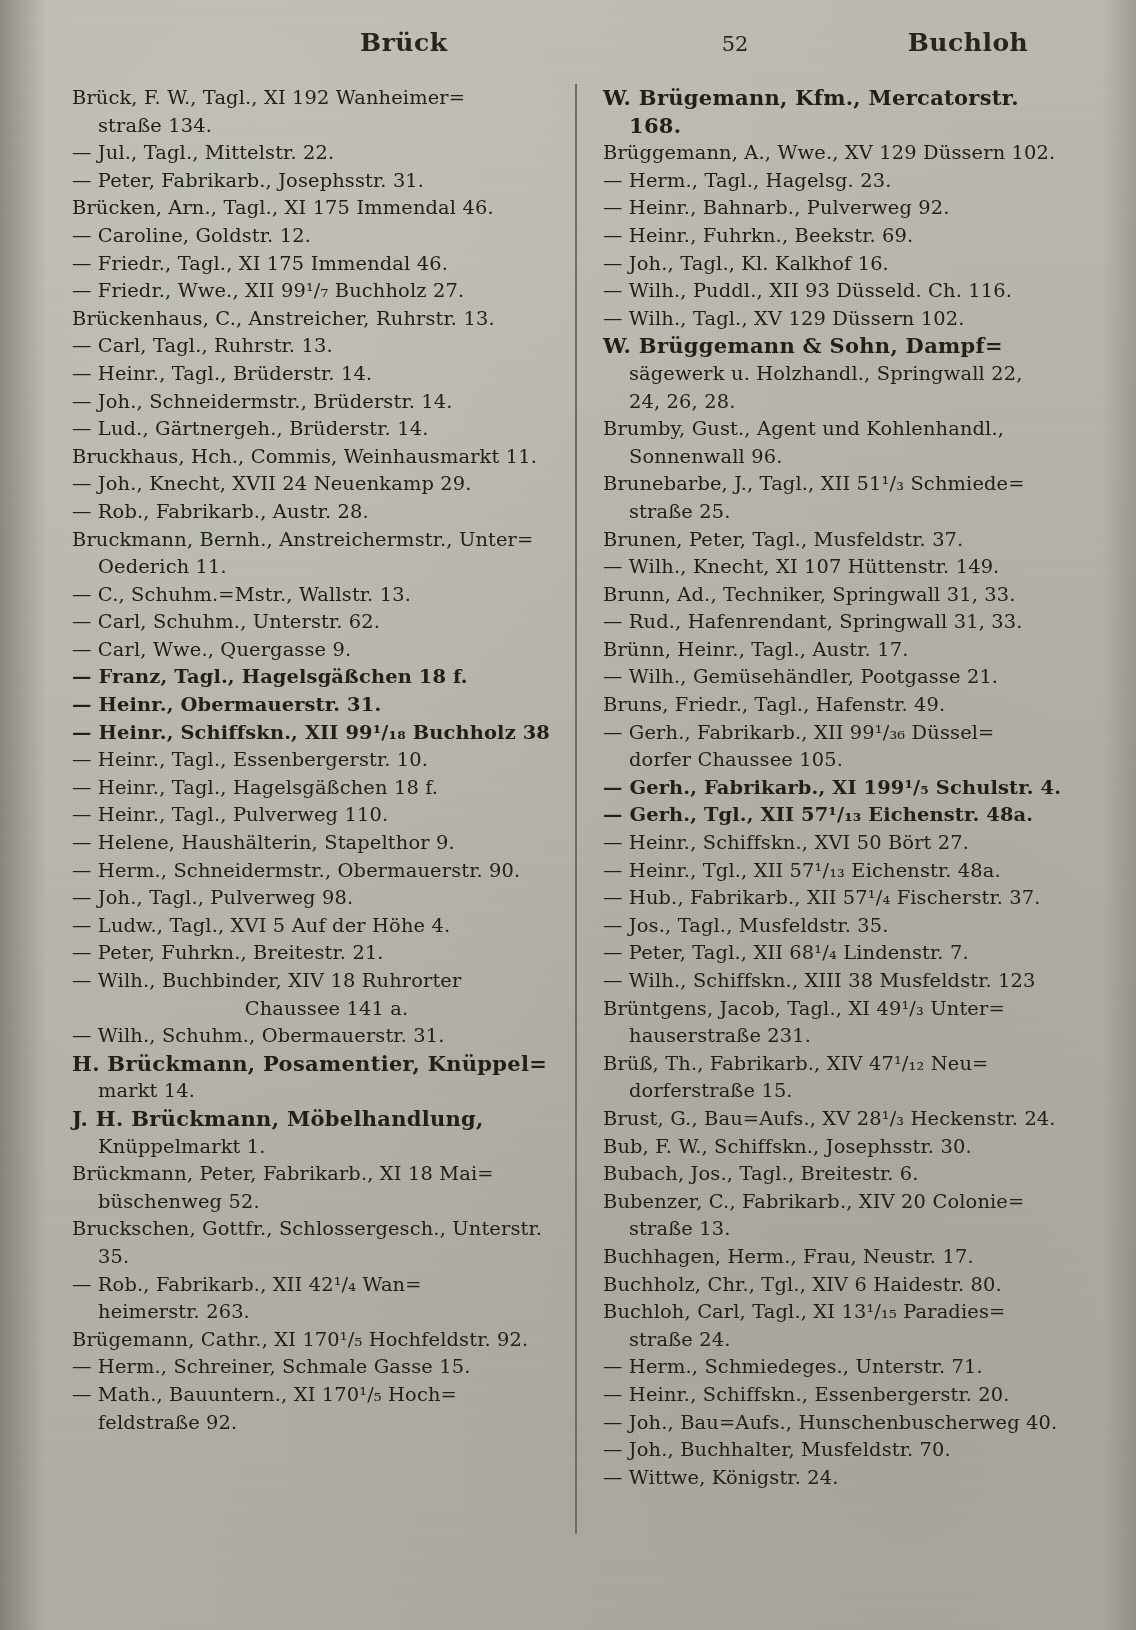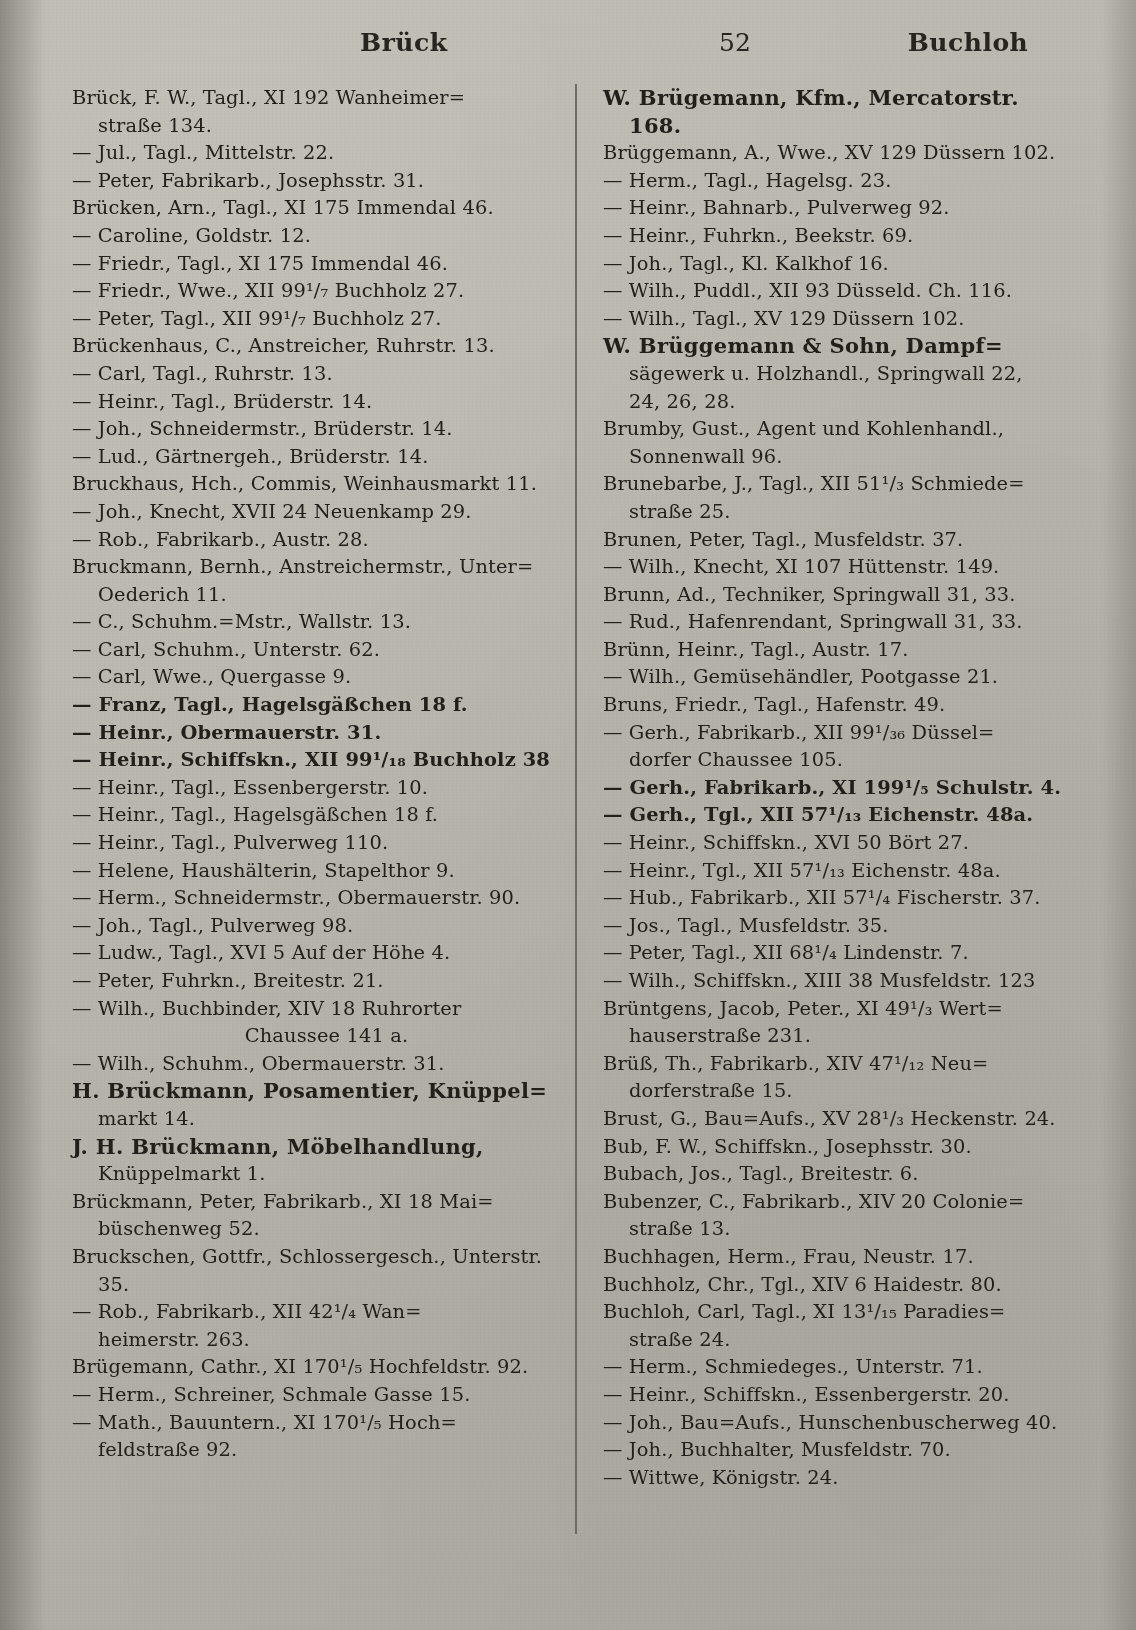--- a/index.html
+++ b/index.html
@@ -55,21 +55,21 @@
     text-align: left;
     padding-left: 280px;
     font-size: 25px;
     font-weight: bold;
     color: #27251f;
     letter-spacing: 0.5px;
   }
   .head-center {
     flex: 0 0 150px;
     text-align: center;
-    font-size: 25px;
+    font-size: 21px;
     color: #27251f;
     font-family: "DejaVu Serif", serif;
   }
   .head-right {
     flex: 1 1 auto;
     text-align: center;
     padding-left: 60px;
     font-size: 25px;
     font-weight: bold;
     color: #27251f;
@@ -140,21 +140,20 @@
   <div class="columns">
     <div class="col left" id="col-left">
         <p class="entry">Brück, F. W., Tagl., XI 192 Wanheimer=</p>
         <p class="entry" style="text-indent: 0px; padding-left: 26px;">straße 134.</p>
         <p class="entry">— Jul., Tagl., Mittelstr. 22.</p>
         <p class="entry">— Peter, Fabrikarb., Josephsstr. 31.</p>
         <p class="entry">Brücken, Arn., Tagl., XI 175 Immendal 46.</p>
         <p class="entry">— Caroline, Goldstr. 12.</p>
         <p class="entry">— Friedr., Tagl., XI 175 Immendal 46.</p>
         <p class="entry">— Friedr., Wwe., XII 99¹/₇ Buchholz 27.</p>
-        <p class="entry">— Peter, Tagl., XII 99¹/₇ Buchholz 27.</p>
         <p class="entry">Brückenhaus, C., Anstreicher, Ruhrstr. 13.</p>
         <p class="entry">— Carl, Tagl., Ruhrstr. 13.</p>
         <p class="entry">— Heinr., Tagl., Brüderstr. 14.</p>
         <p class="entry">— Joh., Schneidermstr., Brüderstr. 14.</p>
         <p class="entry">— Lud., Gärtnergeh., Brüderstr. 14.</p>
         <p class="entry">Bruckhaus, Hch., Commis, Weinhausmarkt 11.</p>
         <p class="entry">— Joh., Knecht, XVII 24 Neuenkamp 29.</p>
         <p class="entry">— Rob., Fabrikarb., Austr. 28.</p>
         <p class="entry">Bruckmann, Bernh., Anstreichermstr., Unter=</p>
         <p class="entry" style="text-indent: 0px; padding-left: 26px;">Oederich 11.</p>
@@ -215,21 +214,21 @@
         <p class="entry">— Gerh., Fabrikarb., XII 99¹/₃₆ Düssel=</p>
         <p class="entry" style="text-indent: 0px; padding-left: 26px;">dorfer Chaussee 105.</p>
         <p class="entry bold">— Gerh., Fabrikarb., XI 199¹/₅ Schulstr. 4.</p>
         <p class="entry bold">— Gerh., Tgl., XII 57¹/₁₃ Eichenstr. 48a.</p>
         <p class="entry">— Heinr., Schiffskn., XVI 50 Bört 27.</p>
         <p class="entry">— Heinr., Tgl., XII 57¹/₁₃ Eichenstr. 48a.</p>
         <p class="entry">— Hub., Fabrikarb., XII 57¹/₄ Fischerstr. 37.</p>
         <p class="entry">— Jos., Tagl., Musfeldstr. 35.</p>
         <p class="entry">— Peter, Tagl., XII 68¹/₄ Lindenstr. 7.</p>
         <p class="entry">— Wilh., Schiffskn., XIII 38 Musfeldstr. 123</p>
-        <p class="entry">Brüntgens, Jacob, Peter., XI 49¹/₃ Wert=</p>
+        <p class="entry">Brüntgens, Jacob, Tagl., XI 49¹/₃ Unter=</p>
         <p class="entry" style="text-indent: 0px; padding-left: 26px;">hauserstraße 231.</p>
         <p class="entry">Brüß, Th., Fabrikarb., XIV 47¹/₁₂ Neu=</p>
         <p class="entry" style="text-indent: 0px; padding-left: 26px;">dorferstraße 15.</p>
         <p class="entry">Brust, G., Bau=Aufs., XV 28¹/₃ Heckenstr. 24.</p>
         <p class="entry">Bub, F. W., Schiffskn., Josephsstr. 30.</p>
         <p class="entry">Bubach, Jos., Tagl., Breitestr. 6.</p>
         <p class="entry">Bubenzer, C., Fabrikarb., XIV 20 Colonie=</p>
         <p class="entry" style="text-indent: 0px; padding-left: 26px;">straße 13.</p>
         <p class="entry">Buchhagen, Herm., Frau, Neustr. 17.</p>
         <p class="entry">Buchholz, Chr., Tgl., XIV 6 Haidestr. 80.</p>

